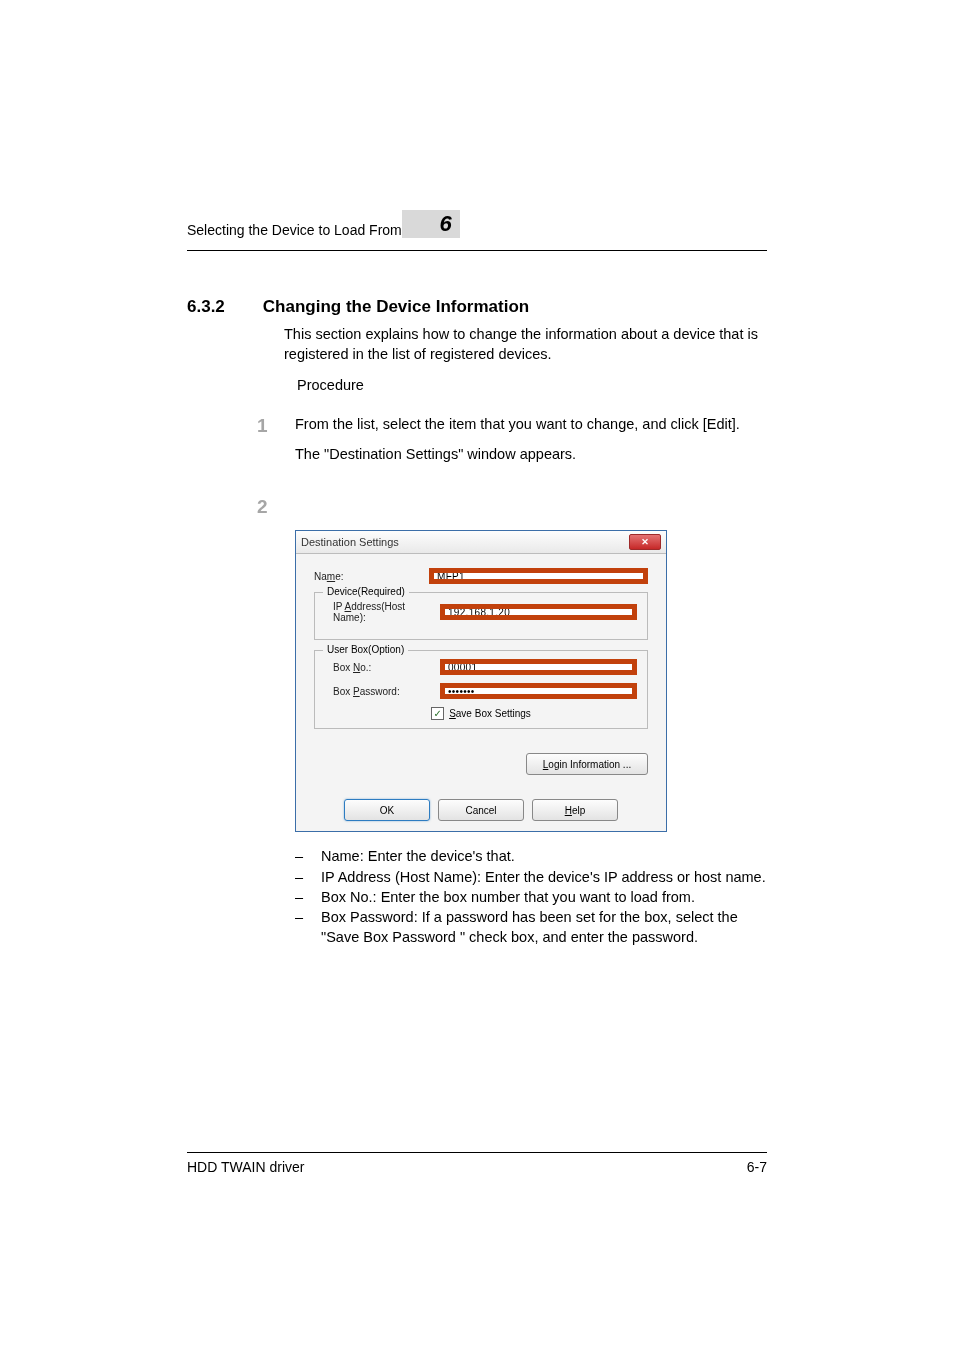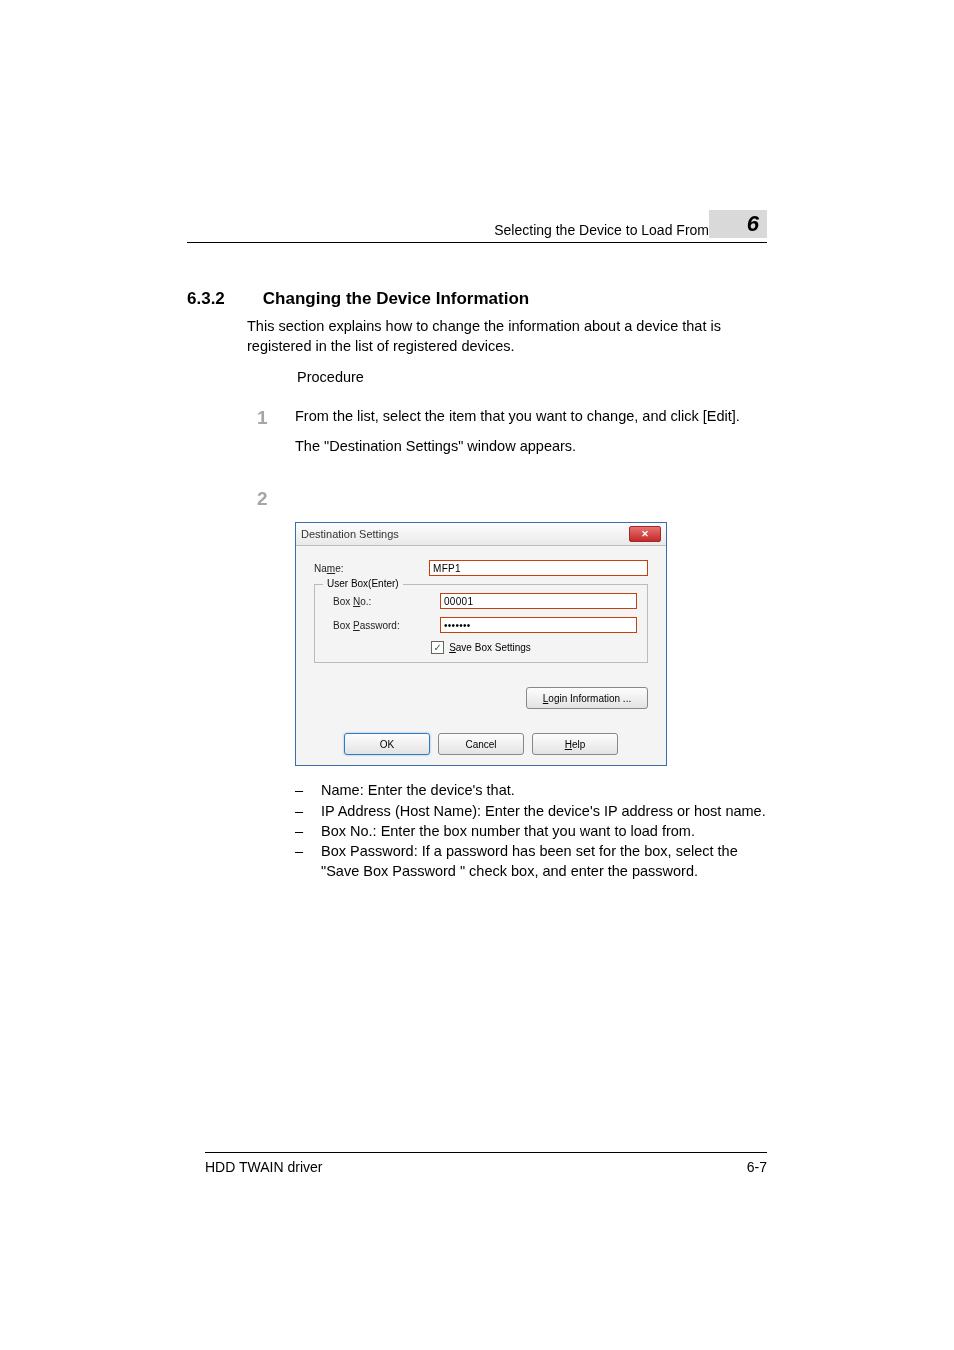--- a/index.html
+++ b/index.html
@@ -12,24 +12,24 @@
   }
   .page {
     width: 954px;
     height: 1350px;
     position: relative;
     box-sizing: border-box;
     padding: 210px 187px 0 187px;
   }
   .top-header {
     display: flex;
-    justify-content: flex-end;
+    justify-content: flex-start;
     align-items: flex-end;
     border-bottom: 1.5px solid #000;
-    padding-bottom: 4px;
+    padding-bottom: 12px;
   }
   .top-header-left {
     font-size: 14px;
   }
   .chapter-box {
     background: #d9d9d9;
     width: 58px;
     height: 28px;
     display: flex;
     align-items: center;
@@ -43,21 +43,21 @@
     font-style: italic;
   }
   .section-heading {
     margin-top: 46px;
     display: flex;
     gap: 38px;
     font-weight: bold;
     font-size: 17px;
   }
   .body-text {
-    margin-left: 60px;
+    margin-left: 97px;
     font-size: 14.5px;
     line-height: 1.35;
     margin-top: 8px;
   }
   .procedure-label {
     margin-left: 110px;
     font-size: 14.5px;
     margin-top: 13px;
   }
   .step {
@@ -123,21 +123,21 @@
     margin-bottom: 8px;
   }
   .form-label {
     width: 115px;
     font-size: 10px;
     color: #222;
   }
   .form-input {
     flex: 1;
     height: 16px;
-    border: 1px solid #c2410c;
+    border: 5px solid #c2410c;
     background: #fff;
     font-size: 10px;
     padding: 0 3px;
     box-sizing: border-box;
     letter-spacing: 0.3px;
   }
   .fieldset {
     border: 1px solid #bbb;
     margin: 6px 0 10px 0;
     padding: 8px 10px 8px 10px;
@@ -211,21 +211,21 @@
   }
   .bullet-row {
     display: flex;
     gap: 14px;
   }
   .bullet-dash {
     min-width: 12px;
   }
   .footer {
     position: absolute;
-    left: 205px;
+    left: 187px;
     right: 187px;
     bottom: 175px;
     border-top: 1.2px solid #000;
     padding-top: 6px;
     display: flex;
     justify-content: space-between;
     font-size: 14px;
   }
   .underline-access {
     text-decoration: underline;
@@ -272,23 +272,32 @@
     </div>
     <div class="dialog-body">
 
       <div class="form-row">
         <div class="form-label">
           <span>Na</span><span class="underline-access">m</span><span>e:</span>
         </div>
         <input class="form-input" value="MFP1" style="">
       </div>
 
-
       <div class="fieldset">
-        <div class="fieldset-legend">User Box(Enter)</div>
+        <div class="fieldset-legend">Device(Required)</div>
+        <div class="form-row indent-row">
+          <div class="form-label">
+            <span>IP </span><span class="underline-access">A</span><span>ddress(Host Name):</span>
+          </div>
+          <input class="form-input" value="192.168.1.20" style="">
+        </div>
+      </div>
+
+      <div class="fieldset">
+        <div class="fieldset-legend">User Box(Option)</div>
         <div class="form-row indent-row">
           <div class="form-label">
             <span>Box </span><span class="underline-access">N</span><span>o.:</span>
           </div>
           <input class="form-input" value="00001" style="">
         </div>
         <div class="form-row indent-row">
           <div class="form-label">
             <span>Box </span><span class="underline-access">P</span><span>assword:</span>
           </div>

